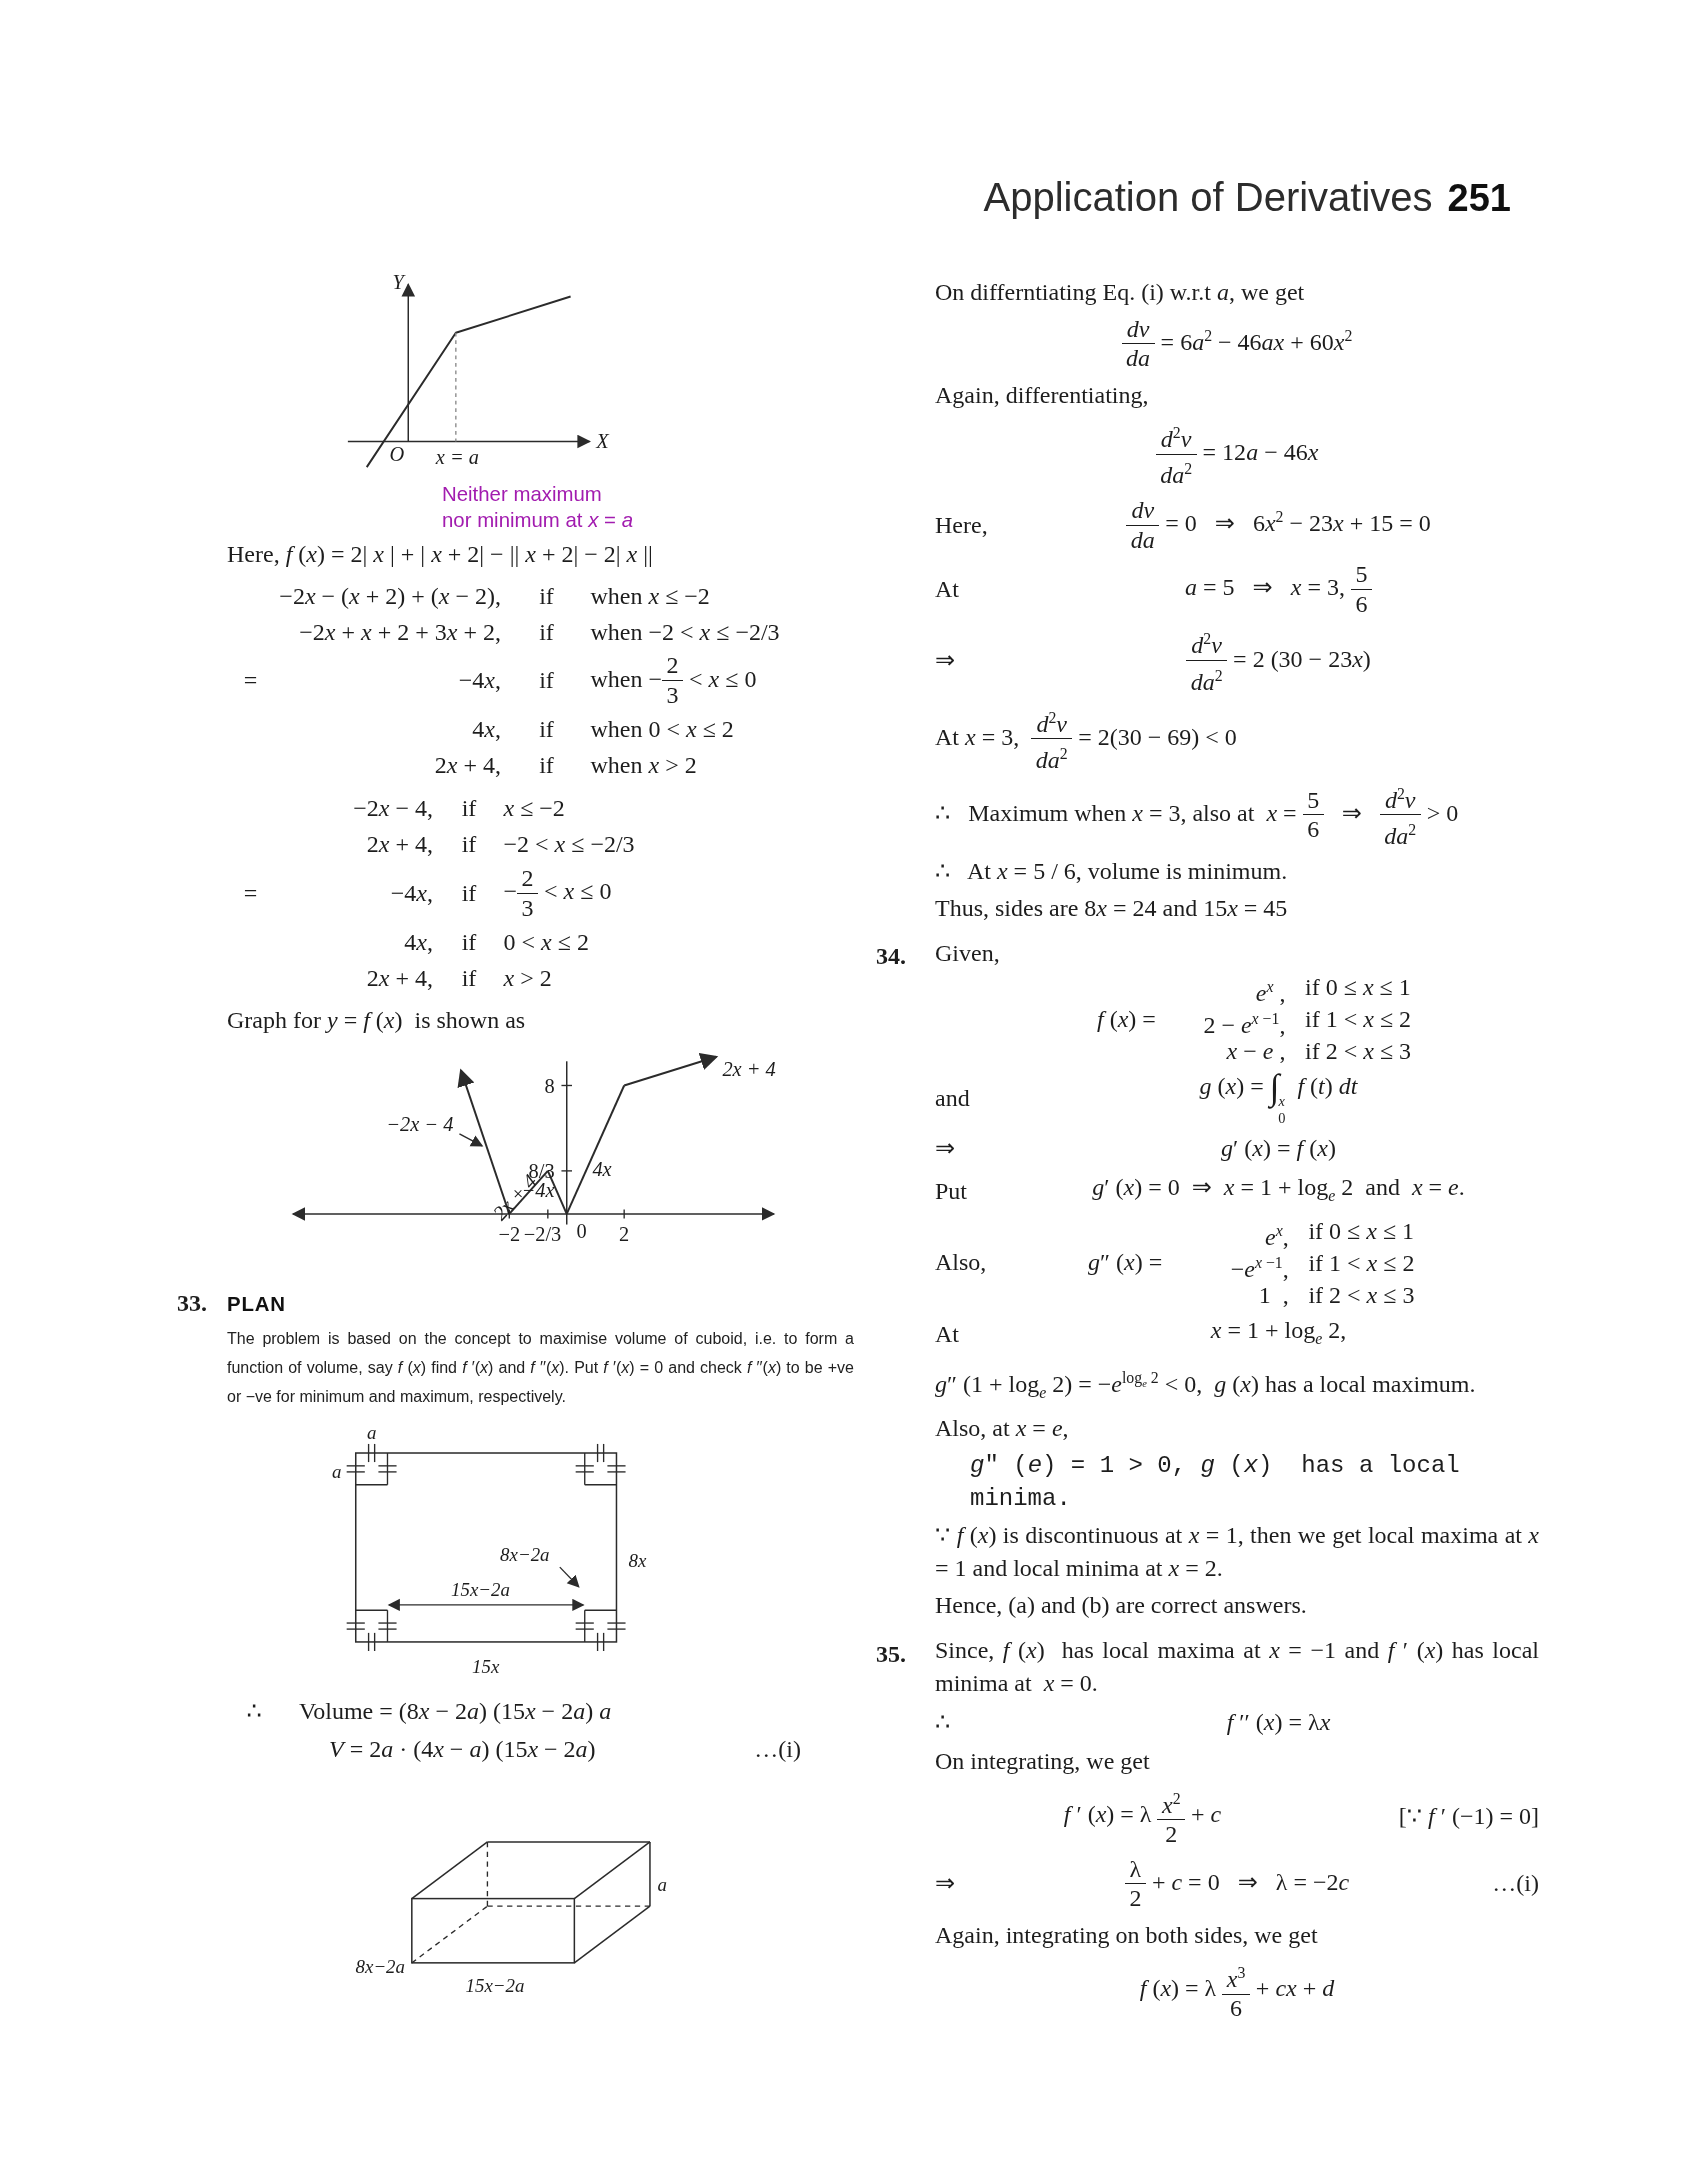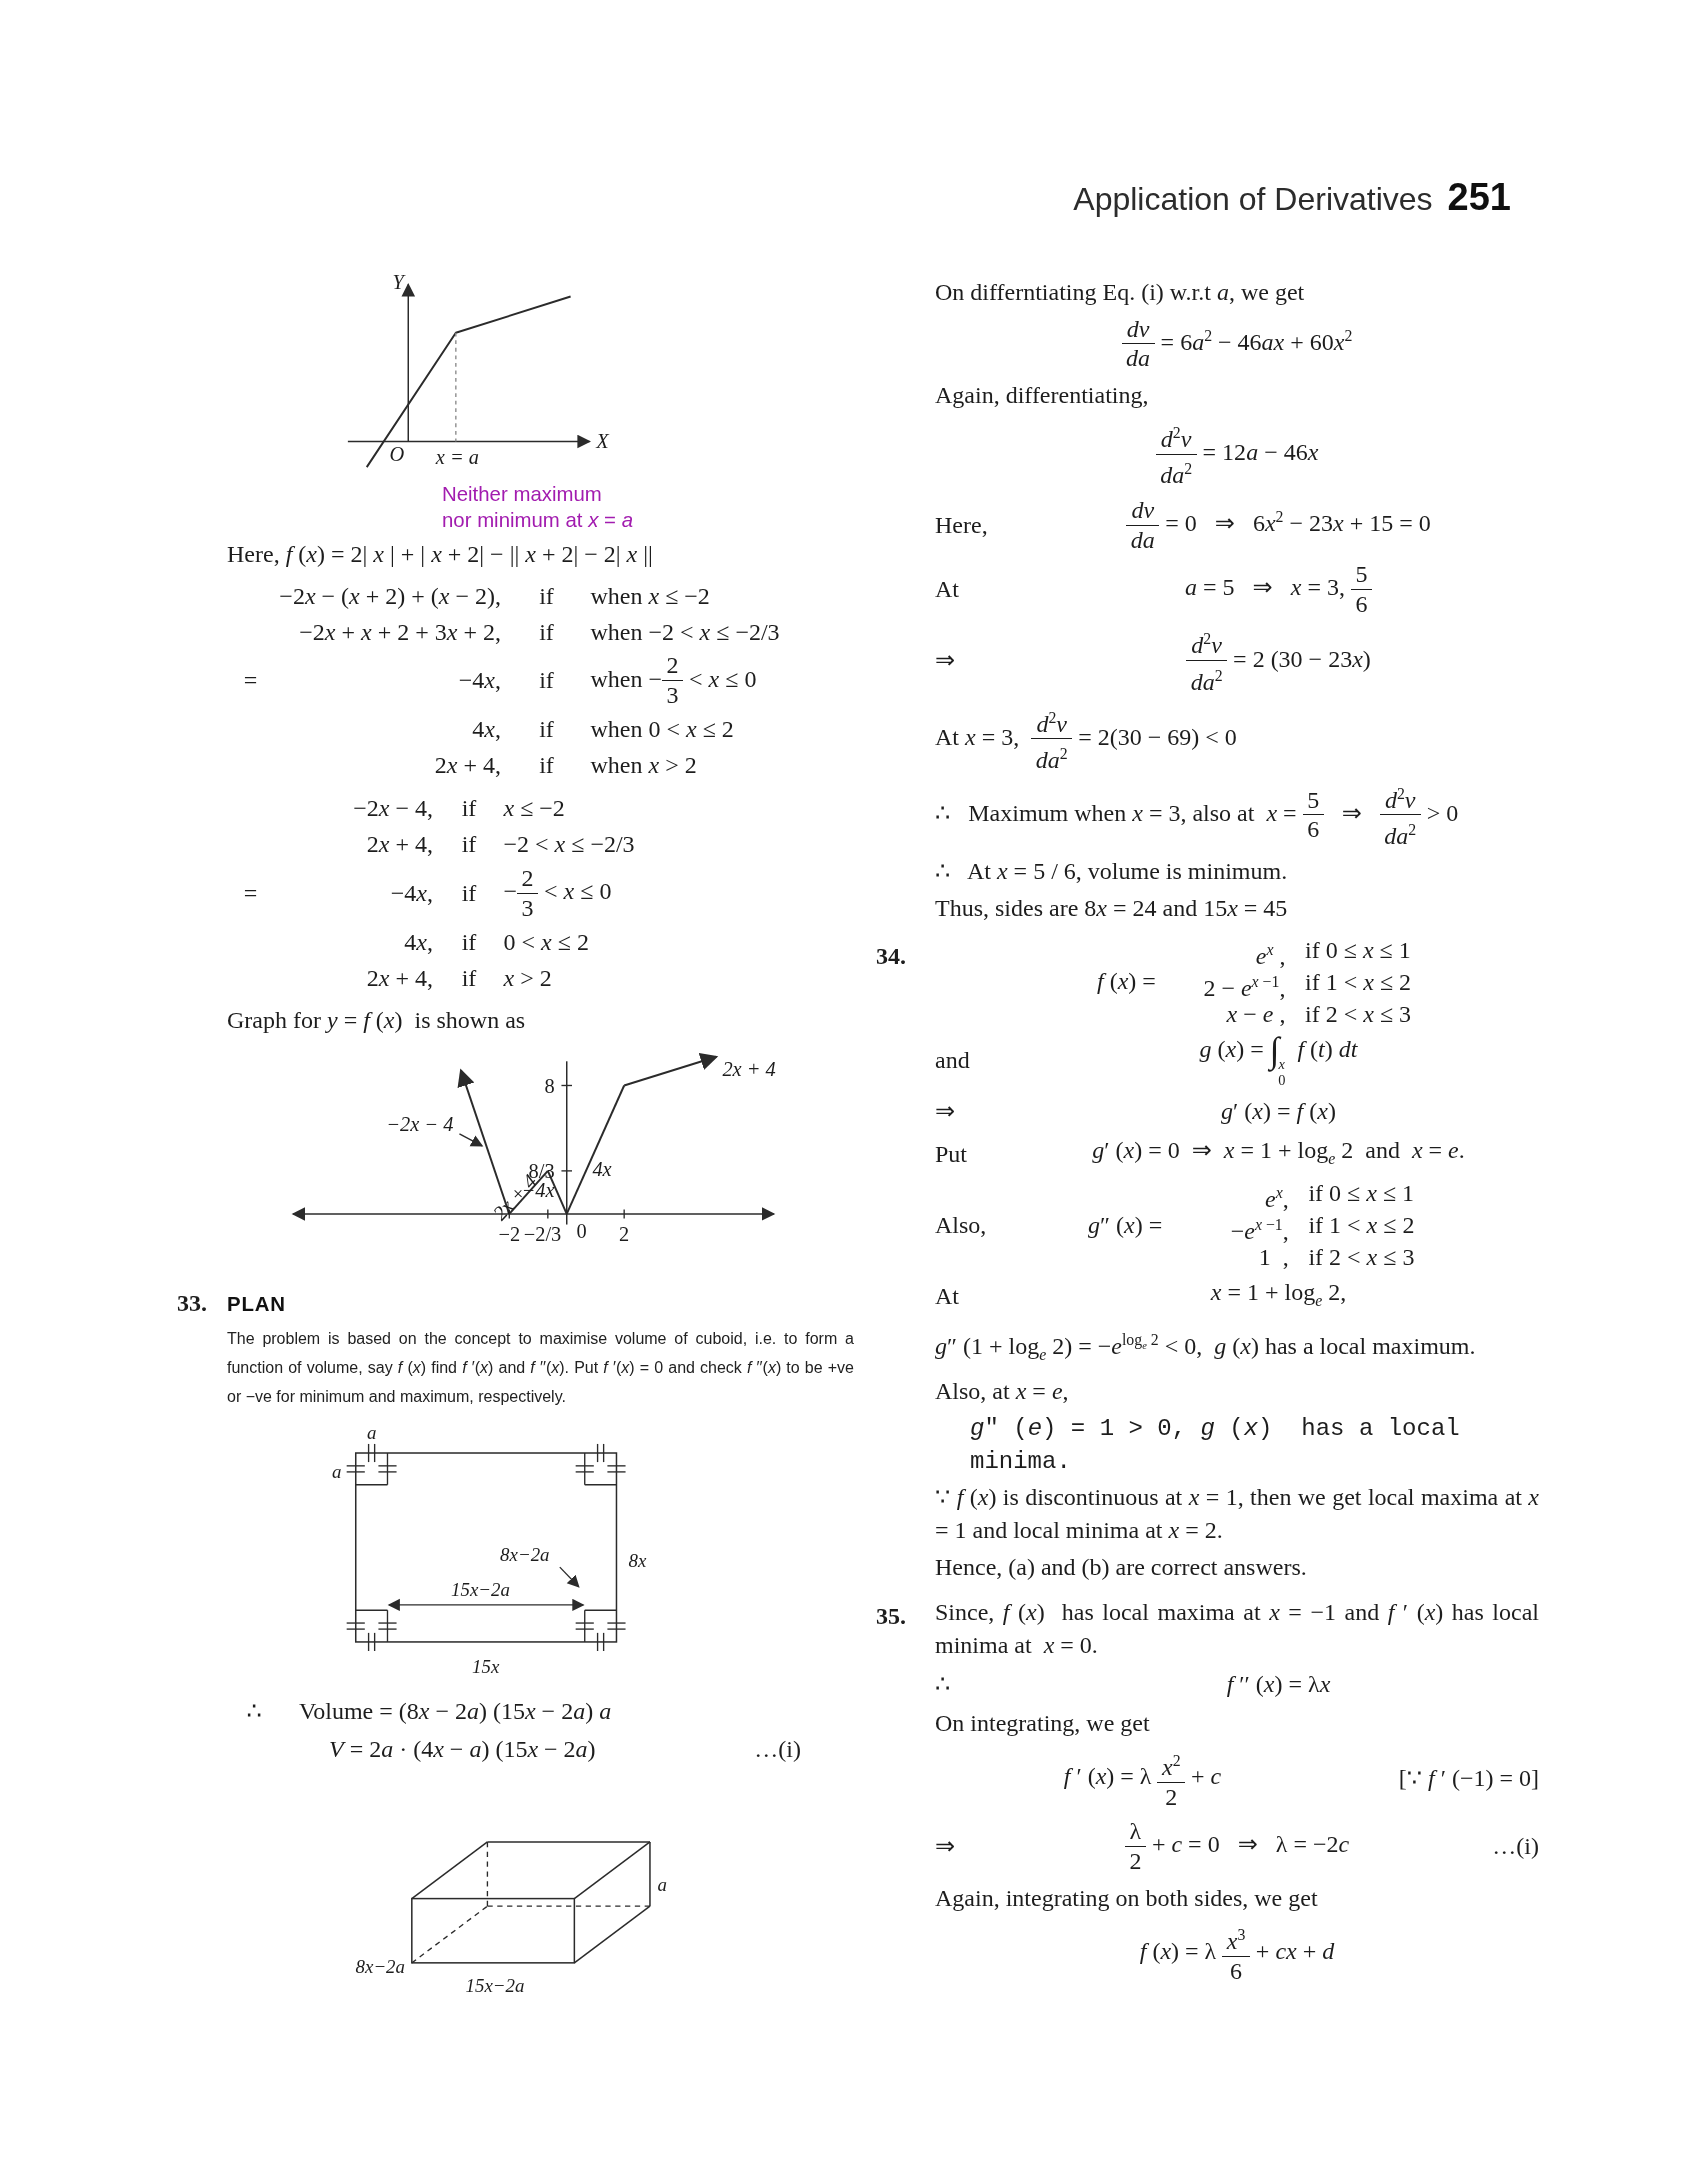--- a/index.html
+++ b/index.html
@@ -9,21 +9,21 @@
     font-family:"Liberation Serif", serif; font-size:24px; line-height:33px; color:#1d1d1d;
     overflow:hidden;
   }
   i { font-style:italic; }
   sup { font-size:66%; }
   sub { font-size:66%; }
 
   
   .header { position:absolute; top:181px; left:0; right:189px; text-align:right;
             font-family:"Liberation Sans", sans-serif; }
-  .header .chapter { font-size:32px; color:#2c2c2c; }
+  .header .chapter { font-size:40px; color:#2c2c2c; }
   .header .pagenum { font-size:38px; font-weight:bold; color:#101010; margin-left:15px; }
 
   
   .col-left  { position:absolute; left:227px; top:266px; width:627px; }
   .col-right { position:absolute; left:935px; top:272px; width:604px; }
 
   .line { margin:3.8px 0; }
   .just { text-align:justify; }
   .indent { margin-left:35px;font-family:Liberation Mono, monospace; }
 
@@ -344,20 +344,21 @@
       <div class="eqlabel">⇒</div>
       <div class="eqmain"><span class="fr"><span><i>d</i><sup>2</sup><i>v</i></span><span><i>da</i><sup>2</sup></span></span> = 2 (30 − 23<i>x</i>)</div>
     </div>
     <div class="line">At <i>x</i> = 3, &nbsp;<span class="fr"><span><i>d</i><sup>2</sup><i>v</i></span><span><i>da</i><sup>2</sup></span></span> = 2(30 − 69) &lt; 0</div>
     <div class="line">∴&nbsp;&nbsp; Maximum when <i>x</i> = 3, also at &nbsp;<i>x</i> = <span class="fr"><span>5</span><span>6</span></span> &nbsp;&nbsp;⇒&nbsp;&nbsp; <span class="fr"><span><i>d</i><sup>2</sup><i>v</i></span><span><i>da</i><sup>2</sup></span></span> &gt; 0</div>
     <div class="line">∴&nbsp;&nbsp; At <i>x</i> = 5 / 6, volume is minimum.</div>
     <div class="line">Thus, sides are 8<i>x</i> = 24 and 15<i>x</i> = 45</div>
 
     <div class="qitem">
       <span class="qnum">34.</span>
+      <div class="line">Given,</div>
 
       <div class="pwsmall">
         <div class="pws-lead"><i>f</i> (<i>x</i>) =</div>
         <div class="pws-rows">
           <div class="pws-row">
             <span class="pws-expr"><i>e</i><sup><i>x</i></sup>&nbsp;,</span>
             <span class="pws-cond">if 0 ≤ <i>x</i> ≤ 1</span>
           </div>
           <div class="pws-row">
             <span class="pws-expr">2 − <i>e</i><sup><i>x</i> −1</sup>,</span>

